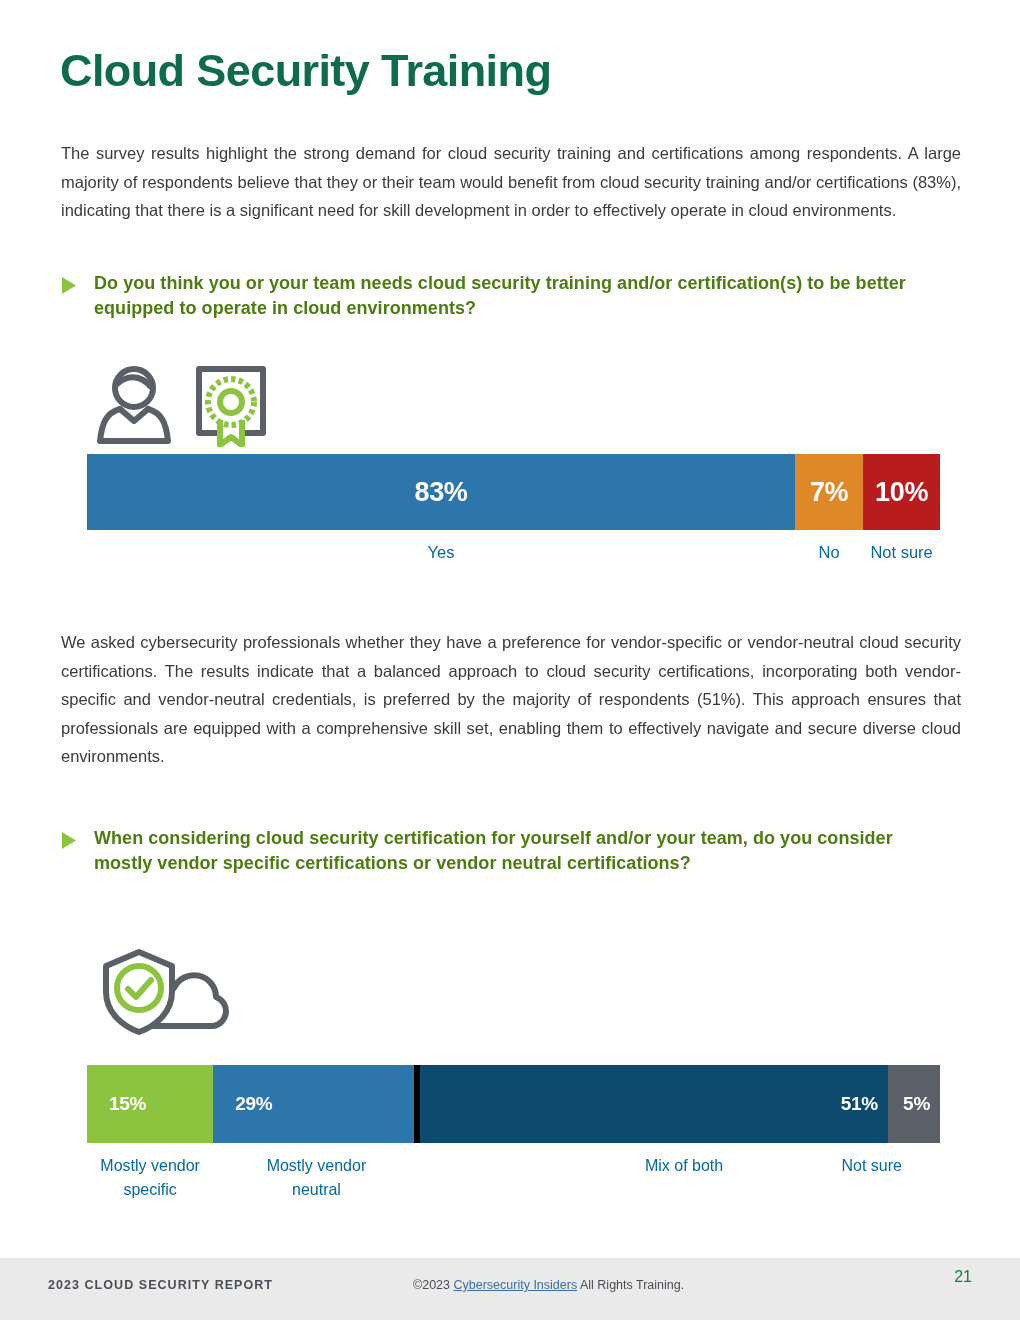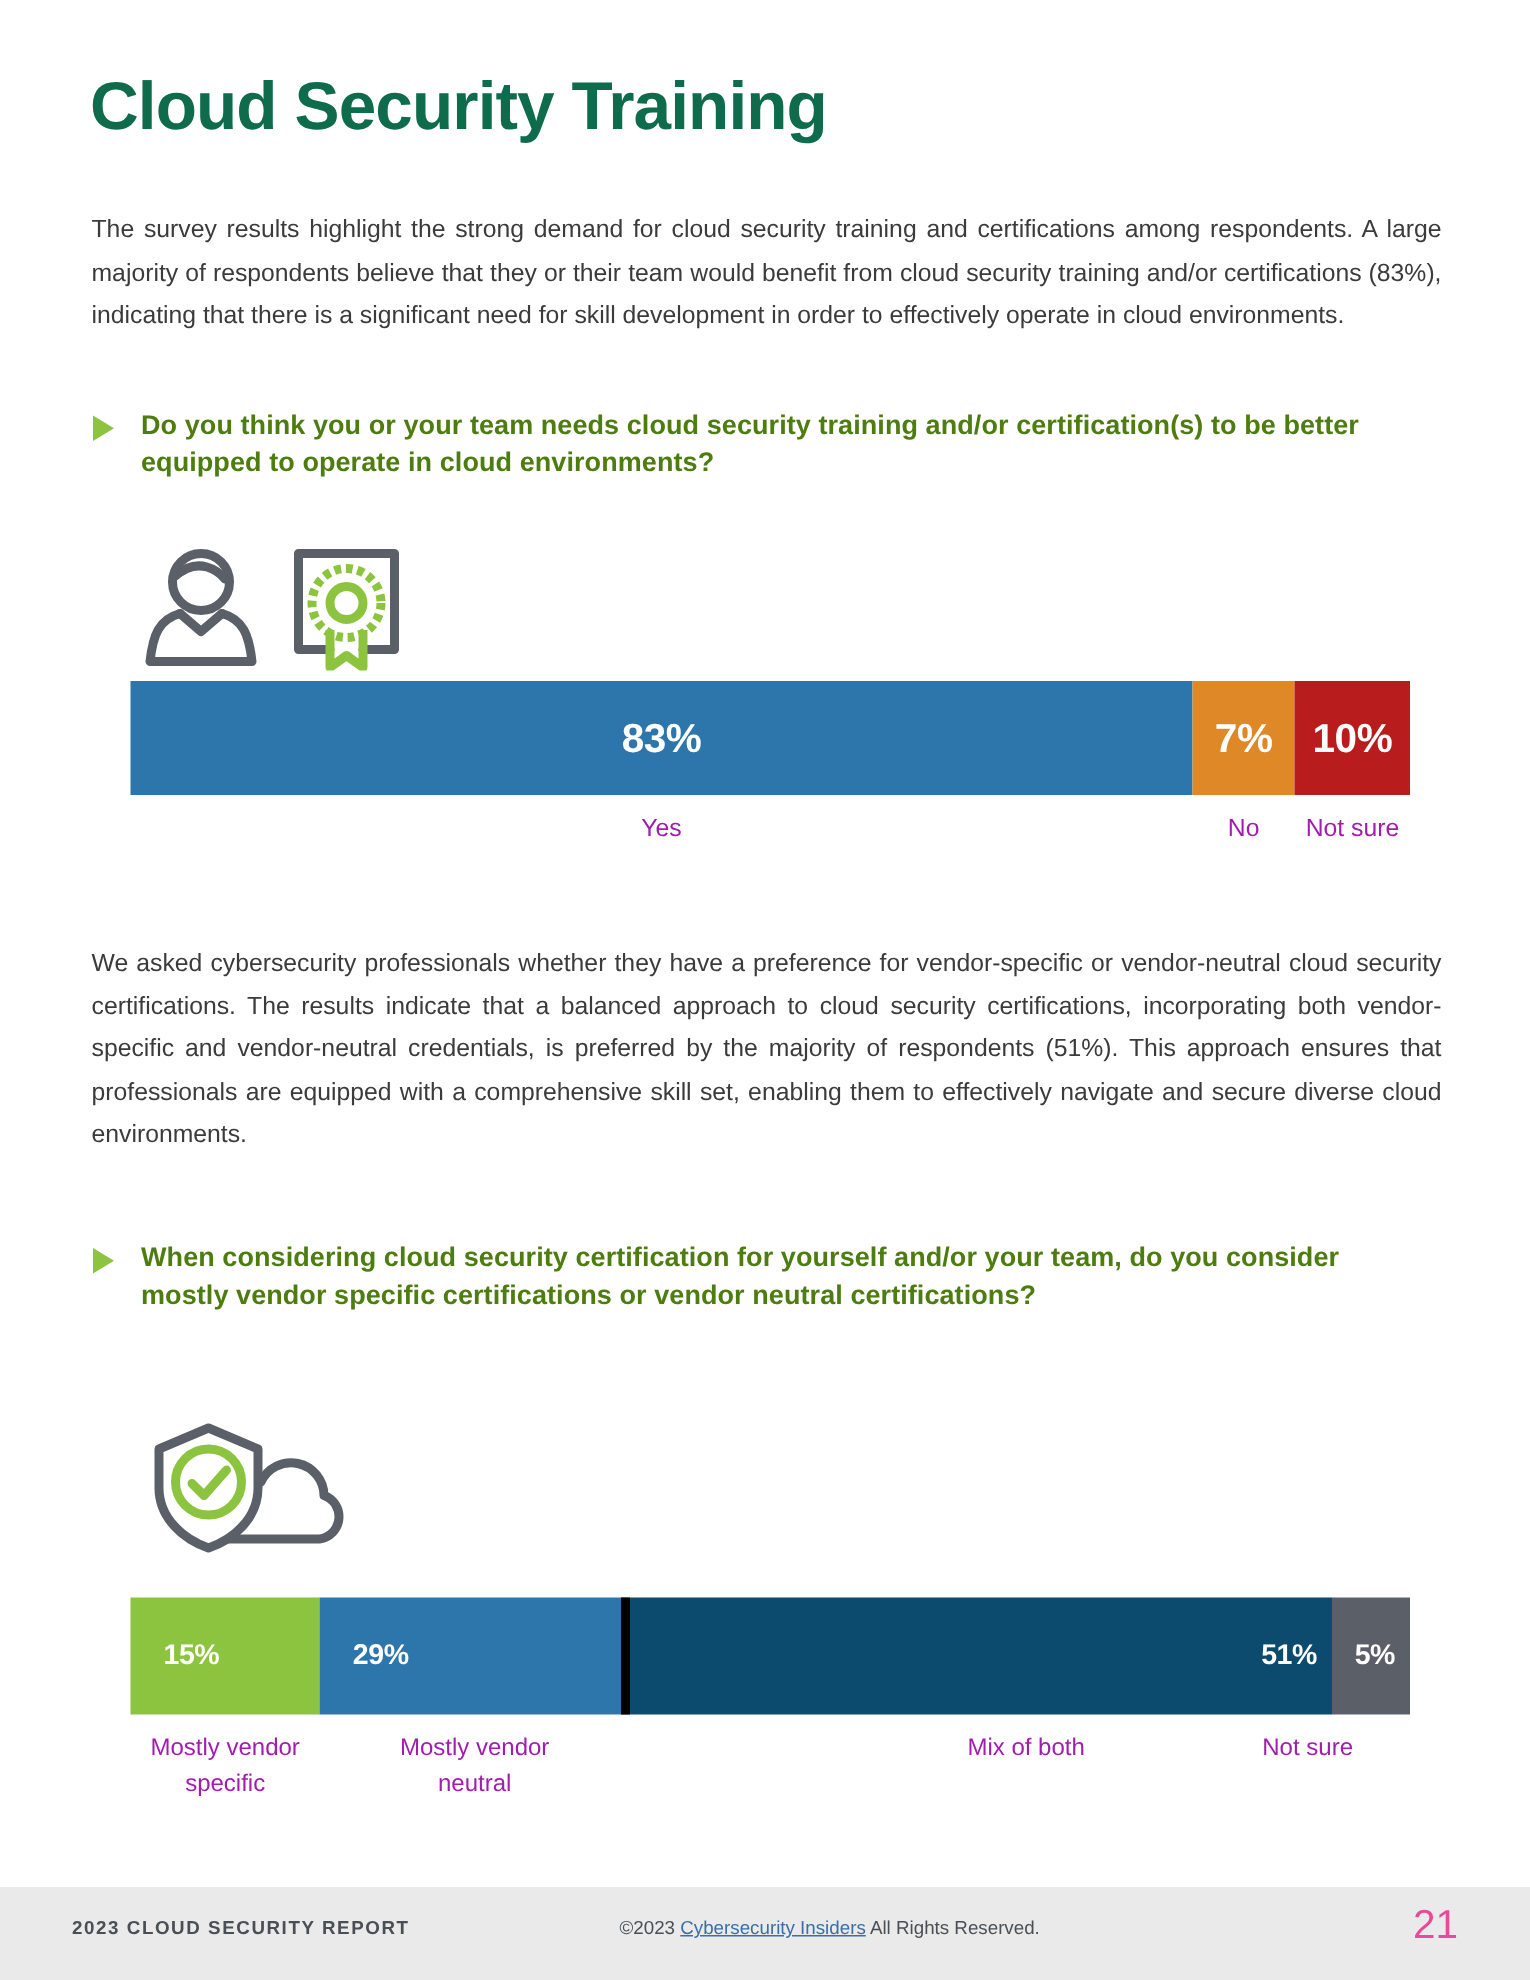--- a/index.html
+++ b/index.html
@@ -104,21 +104,21 @@
   .labels {
     position: relative;
     width: 100%;
     height: 64px;
   }
   .lbl {
     position: absolute;
     top: 10px;
     font-size: 16.5px;
     line-height: 24px;
-    color: #a21caf;
+    color: #0369a1;
     text-align: center;
     white-space: pre-line;
   }
   .chart-2 .lbl { top: 11px; font-size: 16px; }
 
   
   .footer-band {
     position: absolute;
     left: 0;
     top: 1258px;
@@ -143,22 +143,22 @@
     color: #4a4f55;
   }
   .footer-center .link {
     color: #3a6ea5;
     text-decoration: underline;
   }
   .footer-page {
     position: absolute;
     right: 48px;
     top: 1268px;
-    font-size: 27px;
-    color: #ec4899;
+    font-size: 16px;
+    color: #15803d;
     text-align: right;
   }
 </style>
 </head>
 <body>
 
 <div class="page">
 
   <div class="title">Cloud Security Training</div>
 
@@ -242,17 +242,17 @@
       <div class="lbl" style="left:58%;width:24%;">Mix of both</div>
       <div class="lbl" style="left:84%;width:16%;">Not sure</div>
     </div>
   </div>
 
   <div class="footer-band"></div>
   <div class="footer-left">2023 CLOUD SECURITY REPORT</div>
   <div class="footer-center">
     <span>©2023</span>
     <span class="link">Cybersecurity Insiders</span>
-    <span>All Rights Reserved.</span>
+    <span>All Rights Training.</span>
   </div>
   <div class="footer-page">21</div>
 
 </div>
 
 </body></html>

